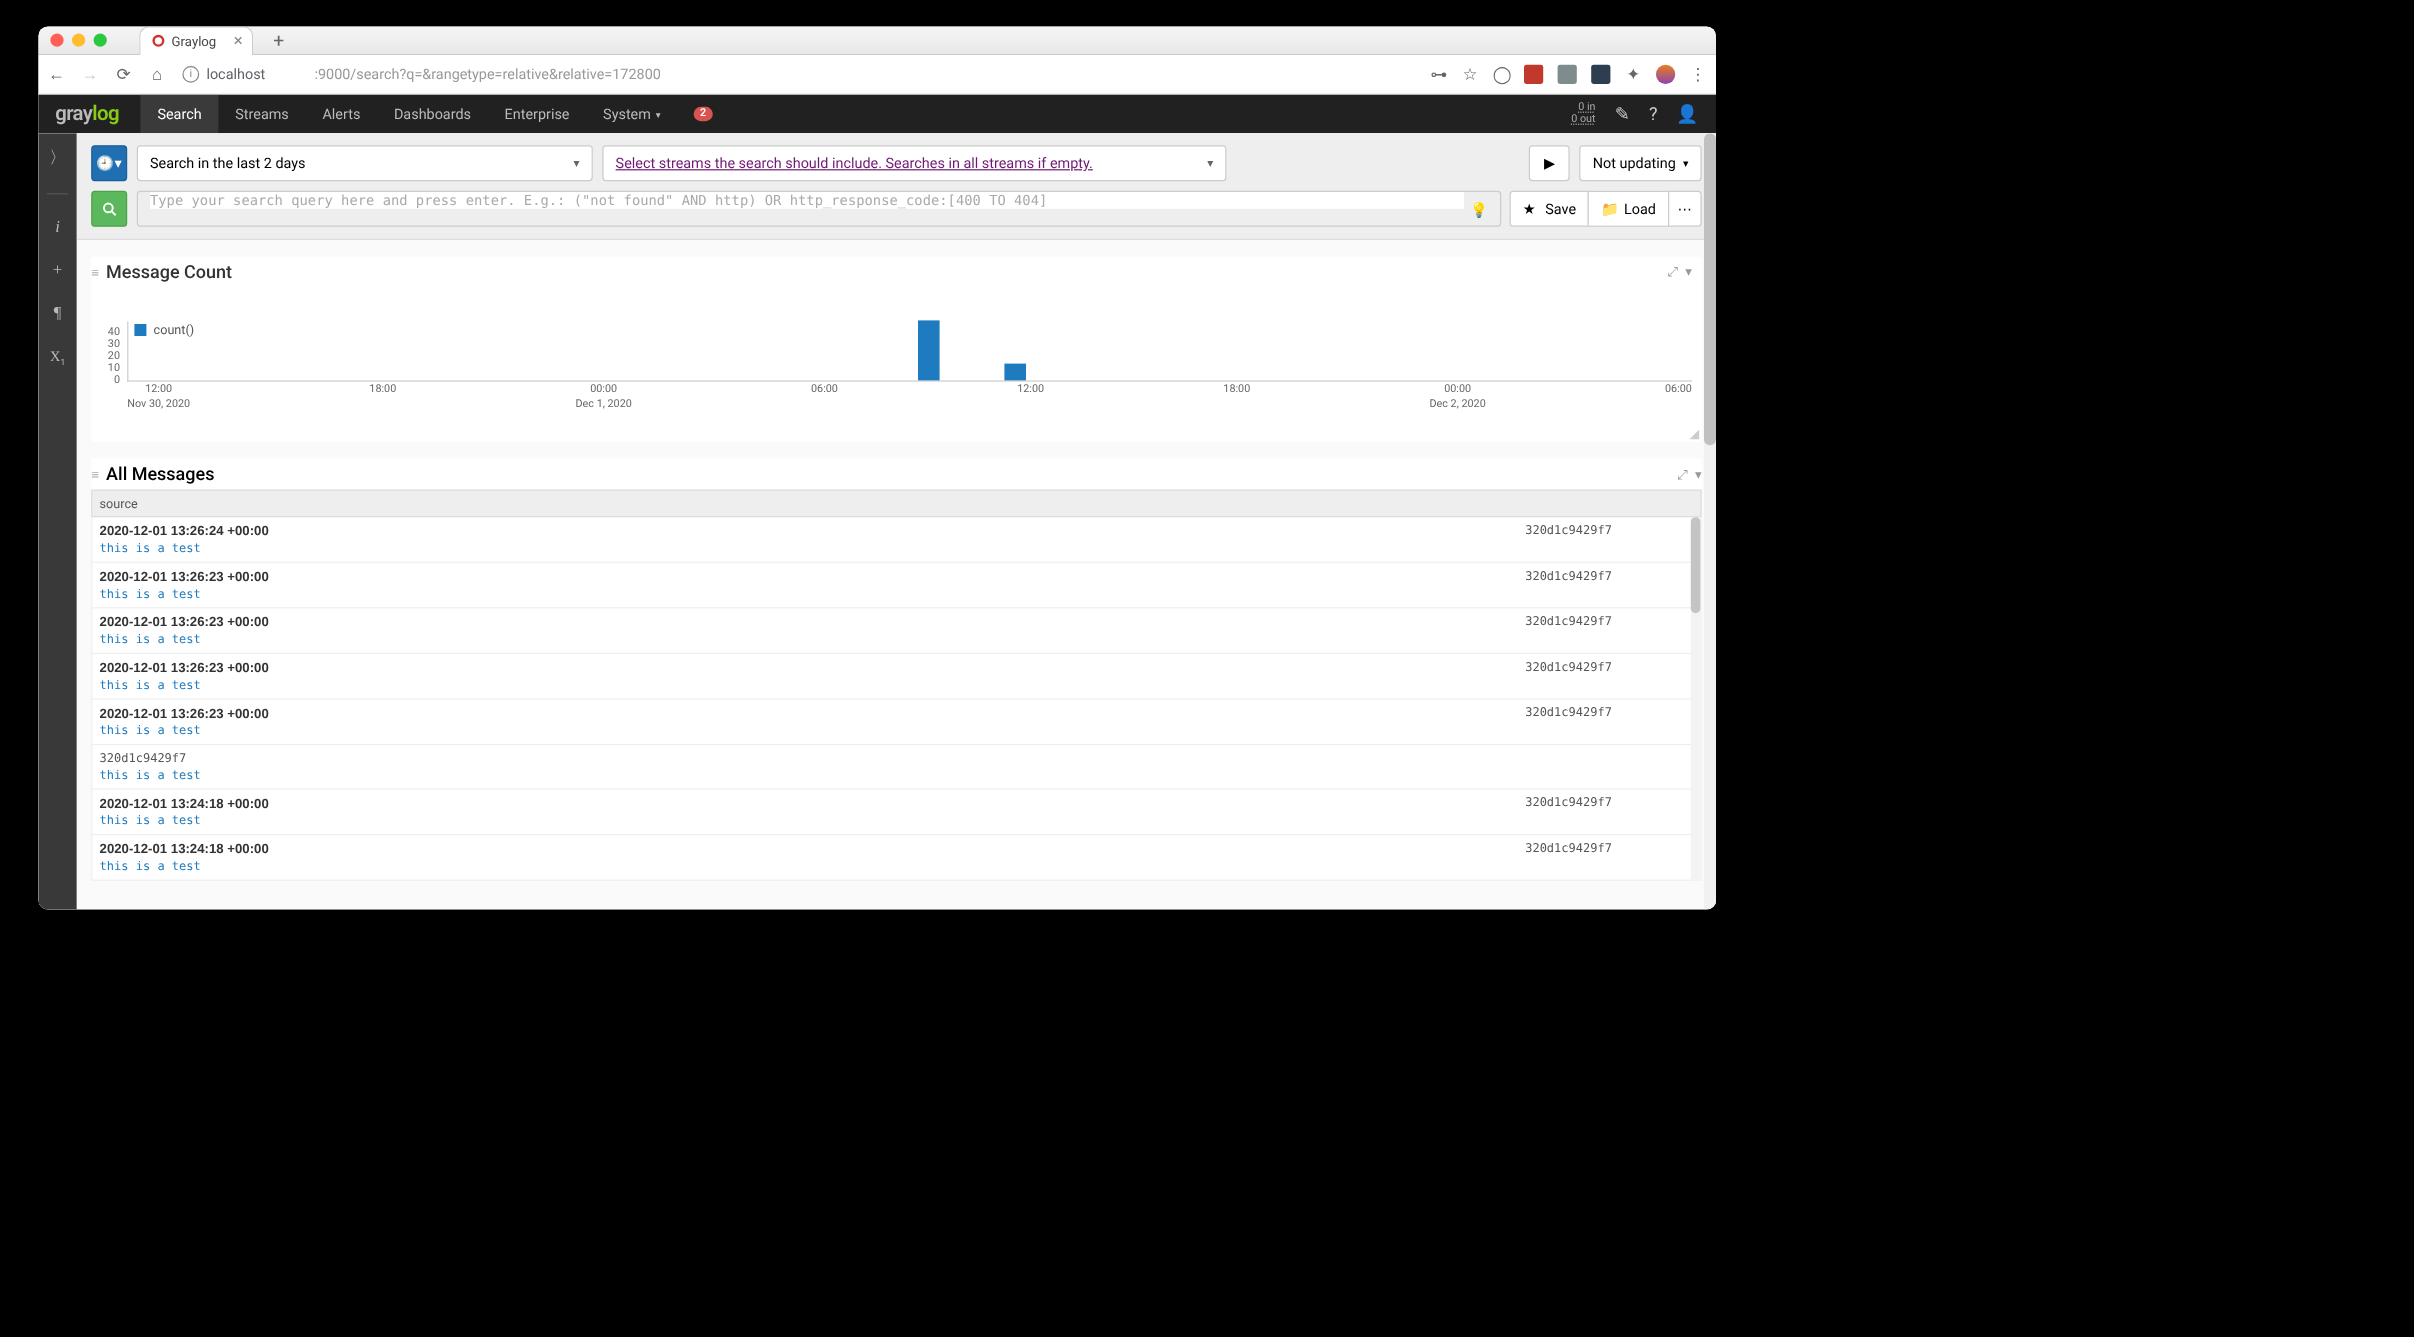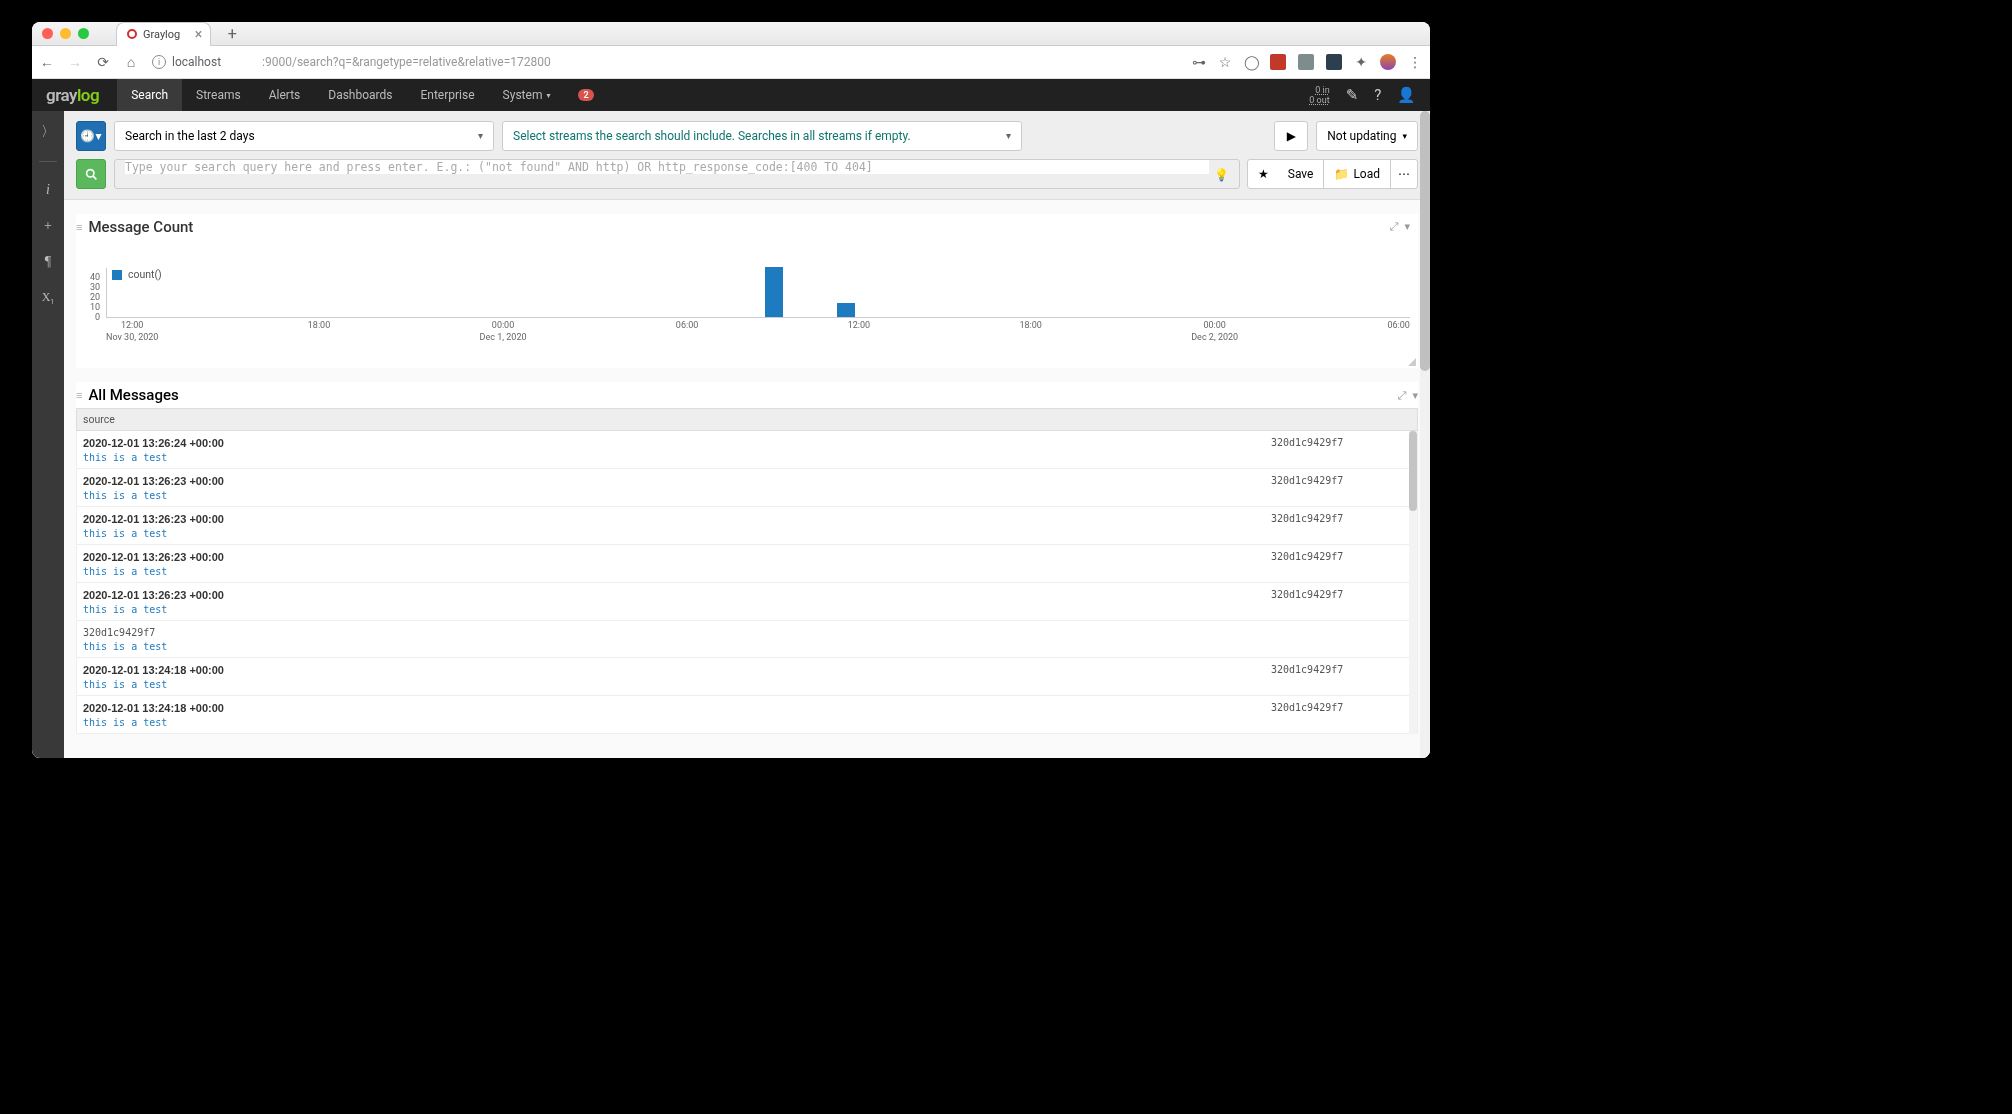--- a/index.html
+++ b/index.html
@@ -38,21 +38,21 @@
 .rail-btn { font-size:14px; cursor:pointer; font-family:Georgia,serif; }
 .rail-divider { width:18px; height:1px; background:#555; }
 .main { flex:1; overflow-y:auto; background:#fafafa; position:relative; }
 .search-block { background:#eee; padding:10px 12px; border-bottom:1px solid #ddd; }
 .search-row { display:flex; gap:8px; align-items:center; }
 .btn { height:30px; border:1px solid #ccc; background:#fff; border-radius:3px; display:flex; align-items:center; padding:0 10px; font-size:12px; cursor:pointer; }
 .btn-blue { background:#1f6fb2; border-color:#1a5e96; color:#fff; }
 .btn-green { background:#5cb85c; border-color:#4aa34a; color:#fff; width:30px; justify-content:center; padding:0; }
 .select { flex:0 0 380px; position:relative; }
 .select::after { content:"▾"; position:absolute; right:10px; top:8px; font-size:10px; color:#666; }
-.streams-sel { flex:0 0 520px; color:#0f766e; }
+.streams-sel { flex:0 0 520px; color:#701a75;text-decoration:underline; }
 .right-controls { margin-left:auto; display:flex; gap:8px; }
 .play-btn { width:34px; justify-content:center; padding:0; }
 .search-row2 { margin-top:8px; display:flex; gap:8px; align-items:center; }
 .query-input { flex:1; height:30px; border:1px solid #ccc; border-radius:3px; padding:0 10px; font-family:Menlo,monospace; font-size:11.5px; color:#333; position:relative; }
 .query-input input { border:none; outline:none; width:calc(100% - 20px); font:inherit; color:#333; }
 .query-input input::placeholder { color:#aaa; }
 .query-bulb { position:absolute; right:10px; top:8px; color:#9b59b6; font-size:12px; }
 .small-btns { display:flex; gap:0; }
 .small-btns .btn { border-radius:0; margin-left:-1px; }
 .small-btns .btn:first-child { border-radius:3px 0 0 3px; }
@@ -183,21 +183,21 @@
               <svg width="13" height="13" viewBox="0 0 16 16">
                   <circle cx="6.5" cy="6.5" r="4.5" fill="none" stroke="#fff" stroke-width="2"></circle>
                   <line x1="10" y1="10" x2="14" y2="14" stroke="#fff" stroke-width="2"></line>
                 </svg>
             </div>
             <div class="query-input">
               <input placeholder="Type your search query here and press enter. E.g.: (&quot;not found&quot; AND http) OR http_response_code:[400 TO 404]" style="">
               <span class="query-bulb">💡</span>
             </div>
             <div class="small-btns">
-              <div class="btn">★ <span style="margin-left:19px">Save</span></div>
+              <div class="btn">★ <span style="margin-left:8px">Save</span></div>
               <div class="btn">📁 <span style="margin-left:4px">Load</span></div>
               <div class="btn" style="width:28px;justify-content:center">⋯</div>
             </div>
           </div>
         </div>
 
         <div class="panel">
           <div class="panel-hdr">
             <span class="drag-handle">≡</span>
             <span>Message Count</span>

